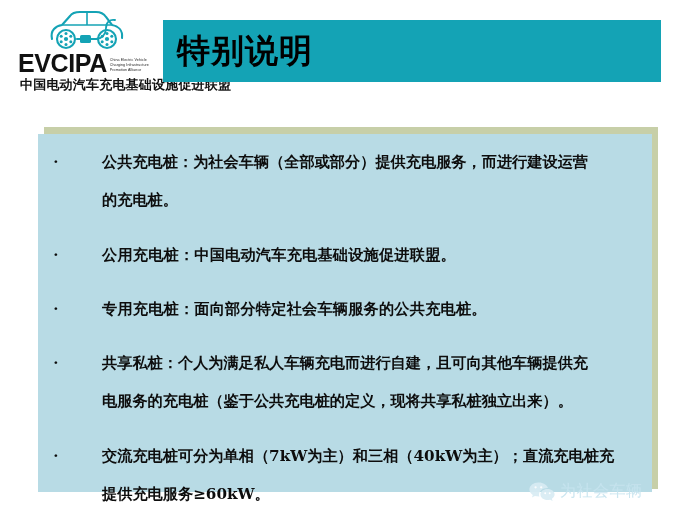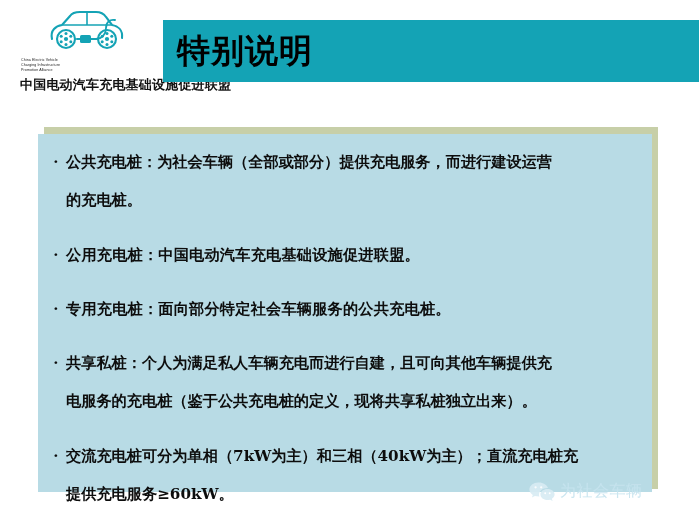--- a/index.html
+++ b/index.html
@@ -78,21 +78,21 @@
     letter-spacing: 0.2px;
     color: #111111;
     white-space: nowrap;
   }
 
   
   #title-band {
     position: absolute;
     left: 163px;
     top: 20px;
-    width: 536px;
+    width: 498px;
     height: 62px;
     background: #14a3b5;
   }
   #title-text {
     position: absolute;
     left: 14px;
     top: 4px;
     font-family: "DejaVu Sans", "Liberation Sans", sans-serif;
     font-weight: bold;
     font-size: 33px;
@@ -143,20 +143,21 @@
     flex: 0 0 auto;
     width: 20px;
     text-align: center;
     font-size: 15px;
     line-height: 38px;
     color: #0d0d0d;
   }
   .bullet-body {
     flex: 1 1 auto;
     min-width: 0;
+    margin-left: 36px;
   }
   .bullet-line {
     white-space: nowrap;
   }
   .bullet.b1 .bullet-body,
   .bullet.b4 .bullet-body,
   .bullet.b5 .bullet-body {
     letter-spacing: 0px;
   }
   .bullet.b2, .bullet.b3 {
@@ -222,20 +223,21 @@
         <circle cx="67.8" cy="33.8" r="1.5" fill="#14a3b5"></circle>
 
         <rect x="36" y="27" width="11" height="8" rx="1.6" fill="#14a3b5"></rect>
         <path d="M33 31 L36 31" stroke="#14a3b5" stroke-width="2.2" stroke-linecap="round"></path>
         <path d="M47 31 L52 31" stroke="#14a3b5" stroke-width="2.2" stroke-linecap="round"></path>
 
         <path d="M52 31 C58 31 62 26 62 20 C62 14 66 11 71 12" fill="none" stroke="#14a3b5" stroke-width="1.8" stroke-linecap="round"></path>
       </svg>
     </div>
     <div id="logo-wordmark">
+      <span id="logo-evcipa">EVCIPA</span>
       <span id="logo-en">
         <div>China Electric Vehicle</div>
         <div>Charging Infrastructure</div>
         <div>Promotion Alliance</div>
       </span>
     </div>
     <div id="logo-cn">中国电动汽车充电基础设施促进联盟</div>
   </div>
 
   <div id="title-band">

